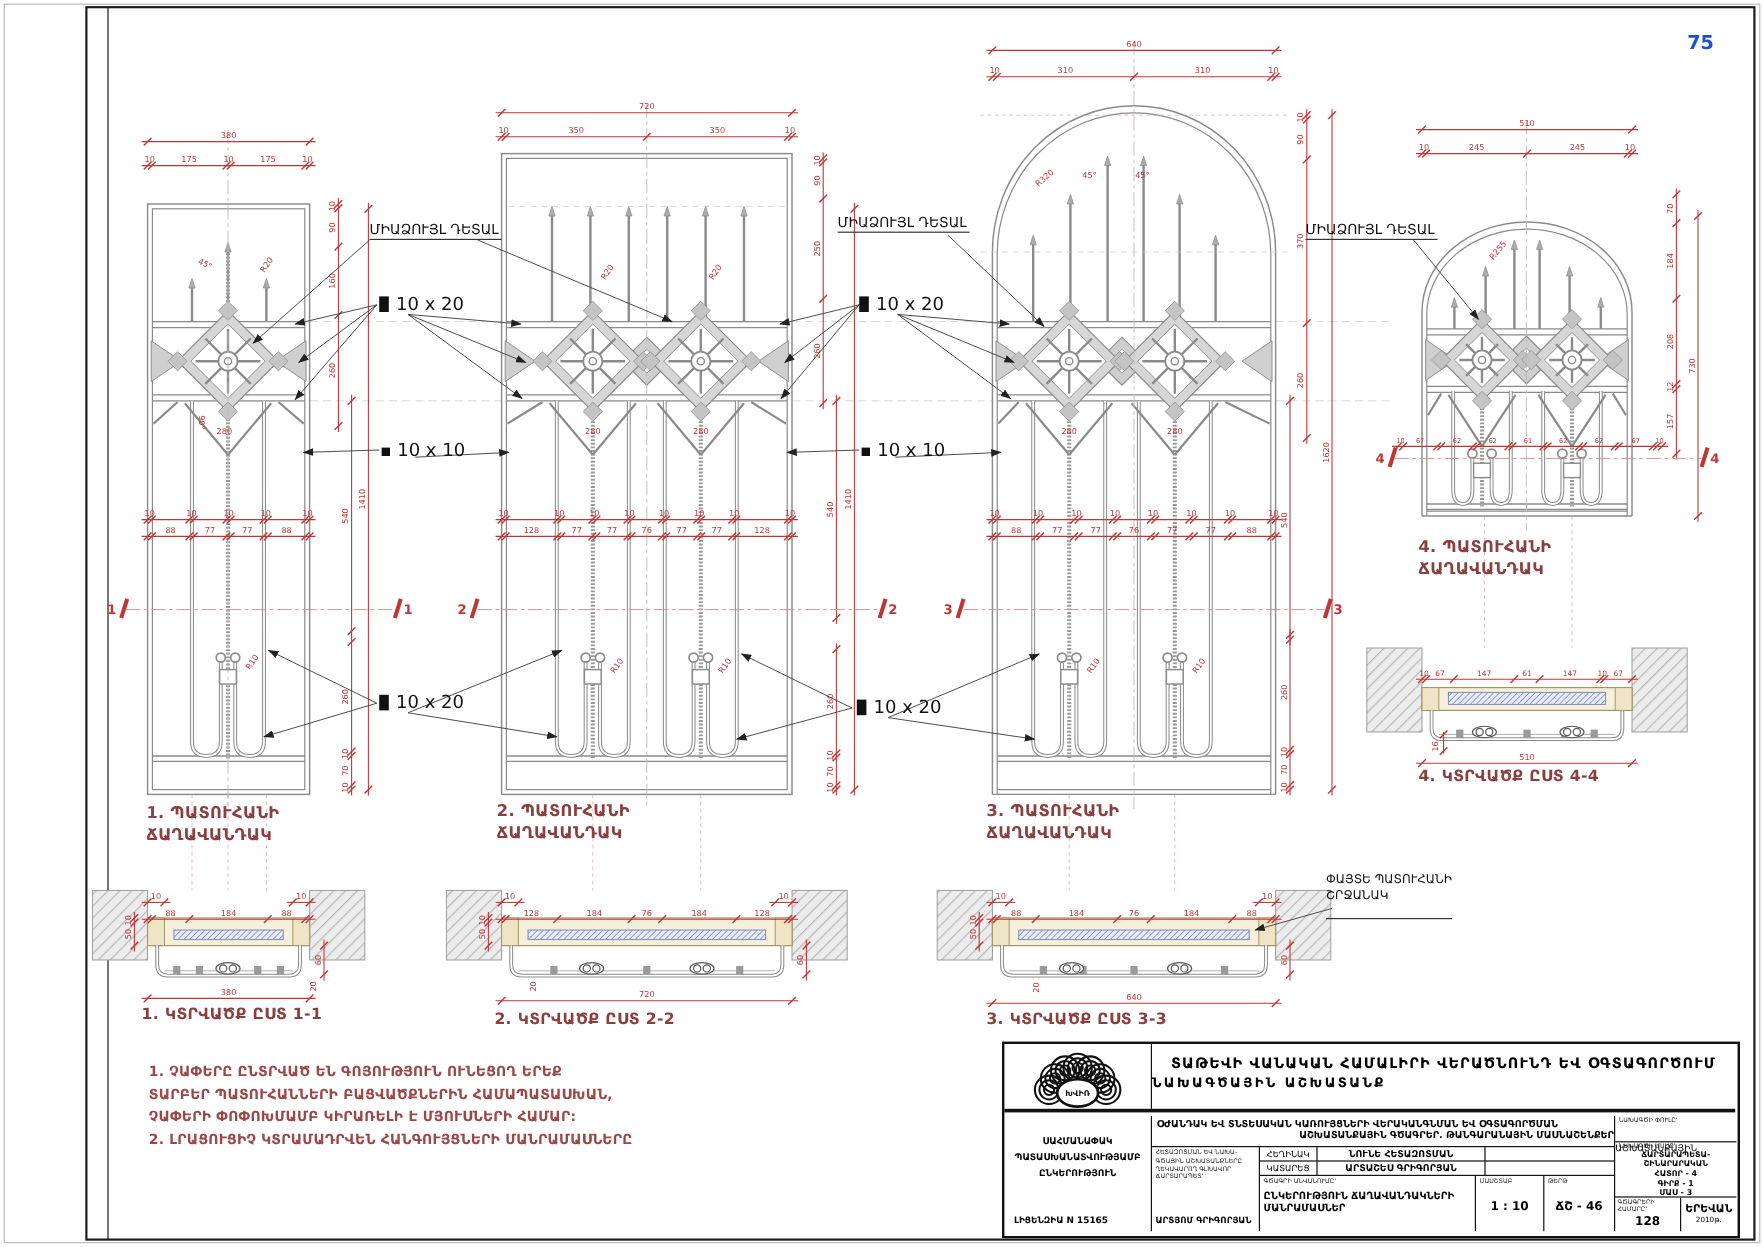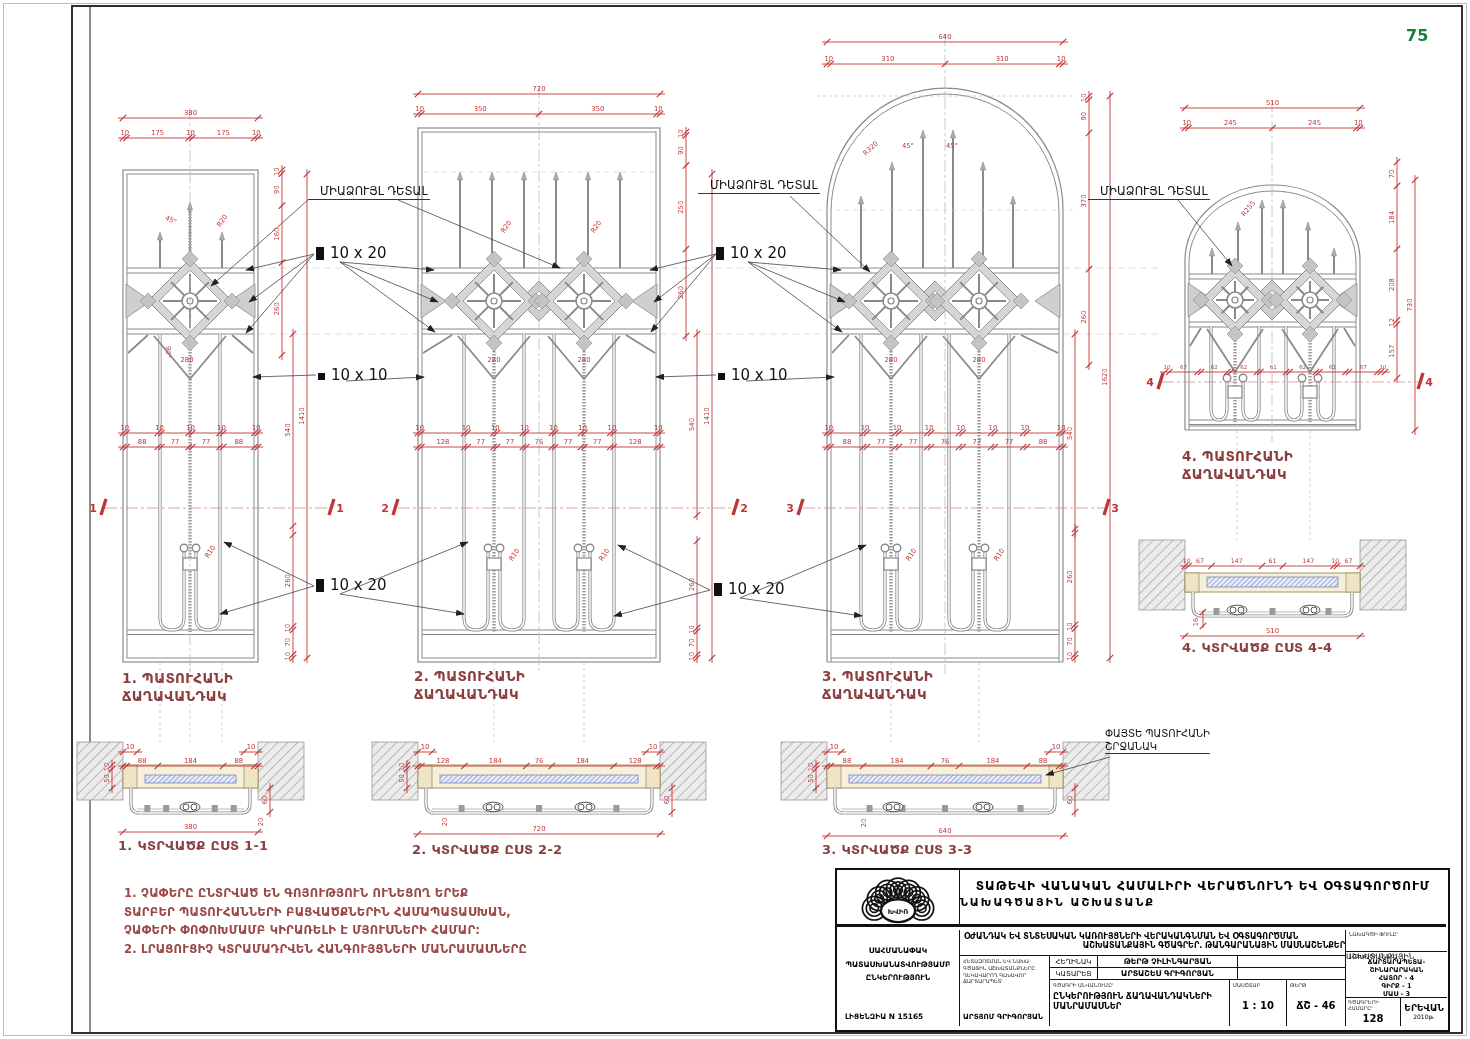--- a/index.html
+++ b/index.html
@@ -1,26 +1,26 @@
 <!DOCTYPE html>
 <html><head>
 <meta charset="utf-8">
 <style>
   html,body{margin:0;padding:0;background:#fdfdfd;}
   #stage{position:relative;width:1470px;height:1039px;background:#fff;overflow:hidden;
          font-family:"DejaVu Sans",sans-serif;}
   .pageedge{position:absolute;left:3px;top:3px;width:1462px;height:1031px;border:1px solid #bbb;}
   #cad{position:absolute;left:0;top:0;}
   .abs{position:absolute;}
-  .pageno{font-size:16px;font-weight:bold;color:#15803d;}
+  .pageno{font-size:16px;font-weight:bold;color:#1d4ed8;}
   .dtitle{color:#8a4040;font-weight:bold;font-size:13.5px;line-height:1.3;letter-spacing:.3px;}
   .dtitle span{display:block;}
   .stitle{color:#8a4040;font-weight:bold;font-size:13px;letter-spacing:.3px;white-space:nowrap;}
-  .callout{font-size:11.5px;color:#111;border-bottom:1.2px solid #333;padding:0 2px 1px 12px;white-space:nowrap;}
-  .callout2{font-size:10px;color:#111;line-height:1.25;border-bottom:1.2px solid #333;padding-bottom:0;white-space:nowrap;}
+  .callout{font-size:11.5px;color:#111;border-bottom:1.2px solid #333;padding:0 2px 1px 0;white-space:nowrap;}
+  .callout2{font-size:10px;color:#111;line-height:1.25;border-bottom:1.2px solid #333;padding-bottom:12px;white-space:nowrap;}
   .plabel{font-size:15px;color:#111;white-space:nowrap;}
   .sq20{display:inline-block;width:8px;height:13px;background:#111;margin-right:6px;vertical-align:-2px;}
   .sq10{display:inline-block;width:7px;height:7px;background:#111;margin-right:6px;}
   .notes{color:#9a4848;font-weight:bold;font-size:11.6px;line-height:1.6;letter-spacing:.2px;white-space:nowrap;}
   
   .tb{position:absolute;left:835px;top:868px;width:611px;height:160px;border:2px solid #111;background:#fff;}
   .tb .c{position:absolute;box-sizing:border-box;}
   .bb{border-bottom:1px solid #111;} .br{border-right:1px solid #111;} .bl{border-left:1px solid #111;}
   .tb-toprow{left:0;top:0;width:609px;height:57px;border-bottom:3px solid #111;}
   .tb-head1{font-weight:bold;font-size:12px;letter-spacing:1px;text-align:center;margin-top:9px;}
@@ -1074,21 +1074,21 @@
         <div>ՀԵՏԱԶՈՏՄԱՆ ԵՎ ՆԱԽԱ-</div>
         <div>ԳԾԱՅԻՆ ԱՇԽԱՏԱՆՔՆԵՐԸ</div>
         <div>ՂԵԿԱՎԱՐՈՂ ԳԼԽԱՎՈՐ</div>
         <div>ՃԱՐՏԱՐԱՊԵՏ'</div>
       </div>
       <div style="position:absolute;left:3px;bottom:5px;font-size:7.2px;font-weight:bold">ԱՐՏՅՈՄ ԳՐԻԳՈՐՅԱՆ</div>
     </div>
 
     <div class="c bb" style="left:213px;top:86px;width:295px;height:12px">
       <div class="c br lbl" style="left:0;top:0;width:48px;height:12px;padding-top:2px">ՀԵՂԻՆԱԿ</div>
-      <div class="c br val" style="left:48px;top:0;width:140px;height:12px;padding-top:1px">ԹԵՐԹ ՉԻԼԻՆԳԱՐՅԱՆ</div>
+      <div class="c br val" style="left:48px;top:0;width:140px;height:12px;padding-top:1px">ՆՈՒՆԵ ՀԵՏԱԶՈՏՄԱՆ</div>
     </div>
     <div class="c bb" style="left:213px;top:98px;width:295px;height:12px">
       <div class="c br lbl" style="left:0;top:0;width:48px;height:12px;padding-top:2px">ԿԱՏԱՐԵՑ</div>
       <div class="c br val" style="left:48px;top:0;width:140px;height:12px;padding-top:1px">ԱՐՏԱՇԵՍ ԳՐԻԳՈՐՅԱՆ</div>
     </div>
 
     <div class="c br" style="left:213px;top:110px;width:180px;height:46px">
       <div class="tiny" style="padding:2px 0 0 3px">ԳԾԱԳՐԻ ԱՆՎԱՆՈՒՄԸ'</div>
       <div style="font-size:8.3px;font-weight:bold;padding:3px 0 0 3px">ԸՆԿԵՐՈՒԹՅՈՒՆ ՃԱՂԱՎԱՆԴԱԿՆԵՐԻ</div>
       <div style="font-size:8.3px;font-weight:bold;padding-left:3px">ՄԱՆՐԱՄԱՍՆԵՐ</div>

